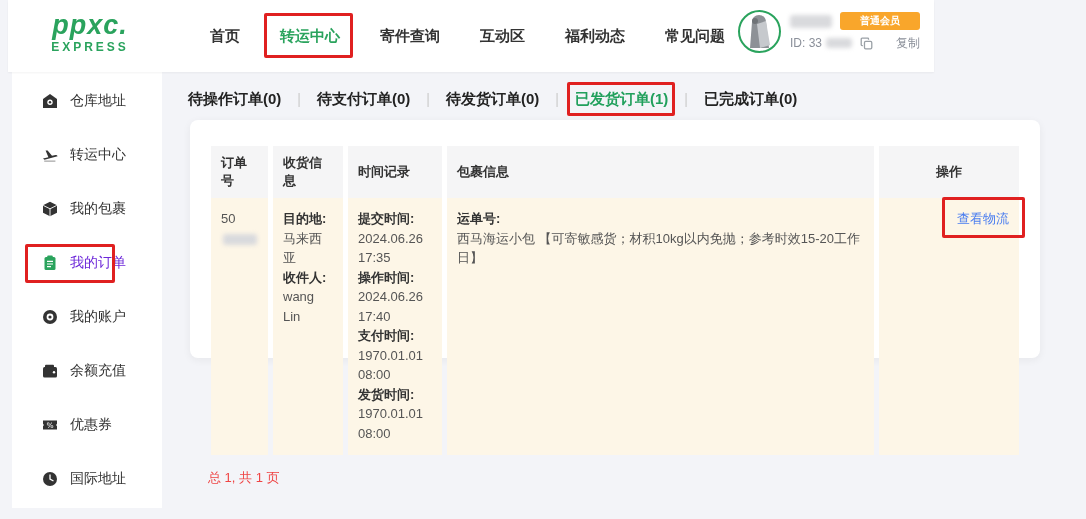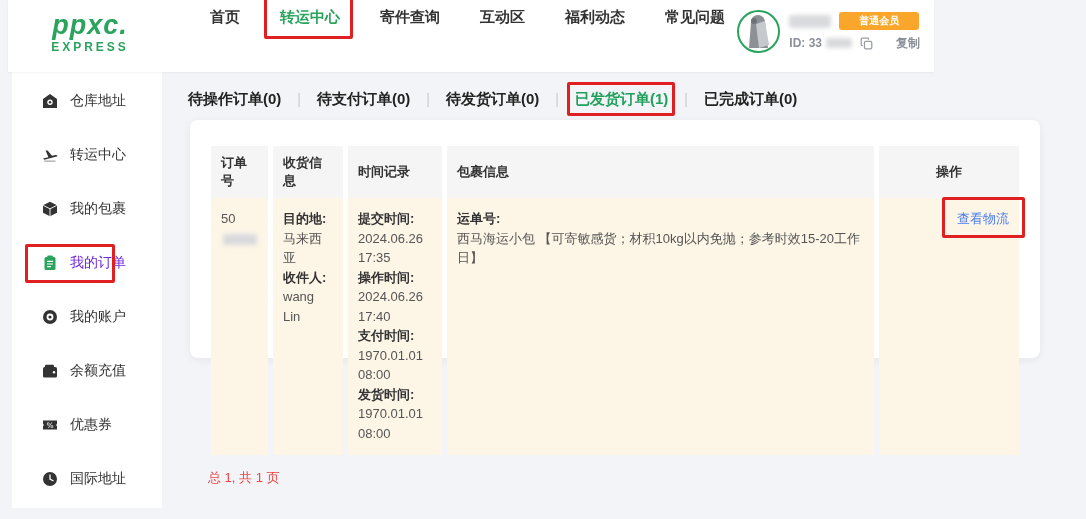--- a/index.html
+++ b/index.html
@@ -10,41 +10,41 @@
     color:#333;
   }
   
   .header {
     position:absolute; top:0; left:8px; width:926px; height:72px;
     background:#fff; box-shadow:0 1px 2px rgba(0,0,0,.05); z-index:5;
   }
   .logo { position:absolute; left:32px; top:10px; width:100px; text-align:center; color:#2aa35d; }
   .logo-word { display:block; font-size:27px; font-weight:bold; letter-spacing:1px; line-height:30px; font-style:italic; }
   .logo-sub  { display:block; font-size:12px; font-weight:bold; letter-spacing:3px; line-height:14px; }
-  .nav { position:absolute; left:182px; top:0; height:72px; display:flex; align-items:flex-start; }
+  .nav { position:absolute; left:182px; top:0; height:72px; display:flex; align-items:center; }
   .nav-item {
     position:relative; font-size:15px; font-weight:bold; color:#333;
     padding:8px 0; margin:0 20px; cursor:pointer; white-space:nowrap;
   }
   .nav-item.active { color:#2aa35d; }
   
   .user { position:absolute; right:14px; top:10px; display:flex; align-items:center; }
   .avatar {
     width:43px; height:43px; border-radius:50%; border:2px solid #2aa35d;
     background:#fff; overflow:hidden; flex:none;
   }
   .user-info { margin-left:9px; }
   .user-row1 { display:flex; align-items:center; height:20px; }
   .redact { background:#d9dadd; border-radius:3px; filter:blur(2px); display:inline-block; }
   .name-redact { width:42px; height:13px; }
   .badge {
     margin-left:8px; background:#f9a62b; color:#fff; font-size:10px;
     padding:2px 20px; border-radius:3px; font-weight:bold; white-space:nowrap;
   }
-  .user-row2 { display:flex; align-items:center; height:18px; margin-top:3px; font-size:12px; color:#8a8f99;font-weight:bold; }
+  .user-row2 { display:flex; align-items:center; height:18px; margin-top:3px; font-size:12px; color:#8a8f99; }
   .id-redact { width:26px; height:10px; margin:0 4px; }
   .copy-icon { margin:0 3px 0 4px; display:inline-flex; }
   .copy-label { cursor:pointer;margin-left:20px; }
   
   .sidebar {
     position:absolute; left:12px; top:72px; width:150px; height:436px;
     background:#fff; padding-top:2px; z-index:4;
   }
   .side-item {
     position:relative; height:54px; display:flex; align-items:center;

